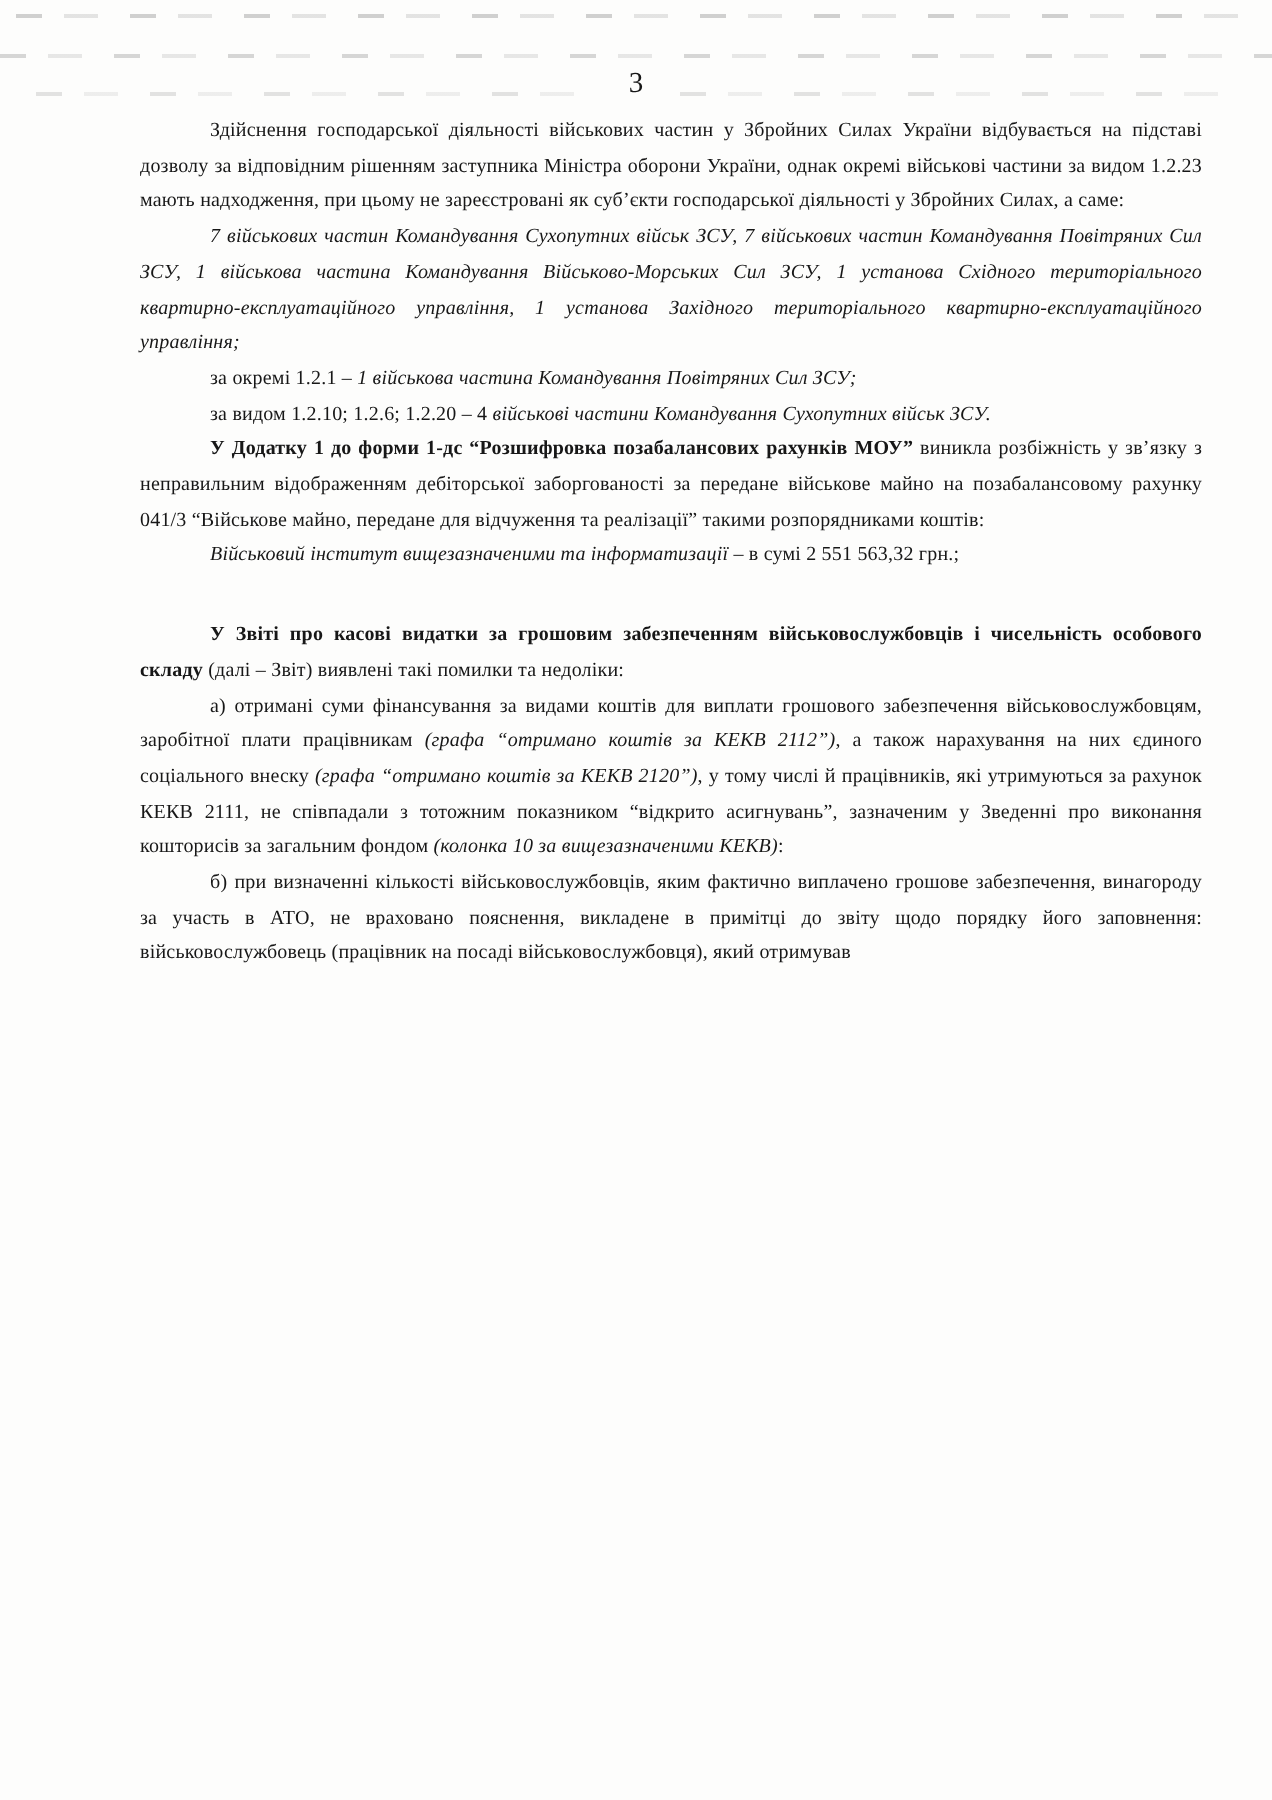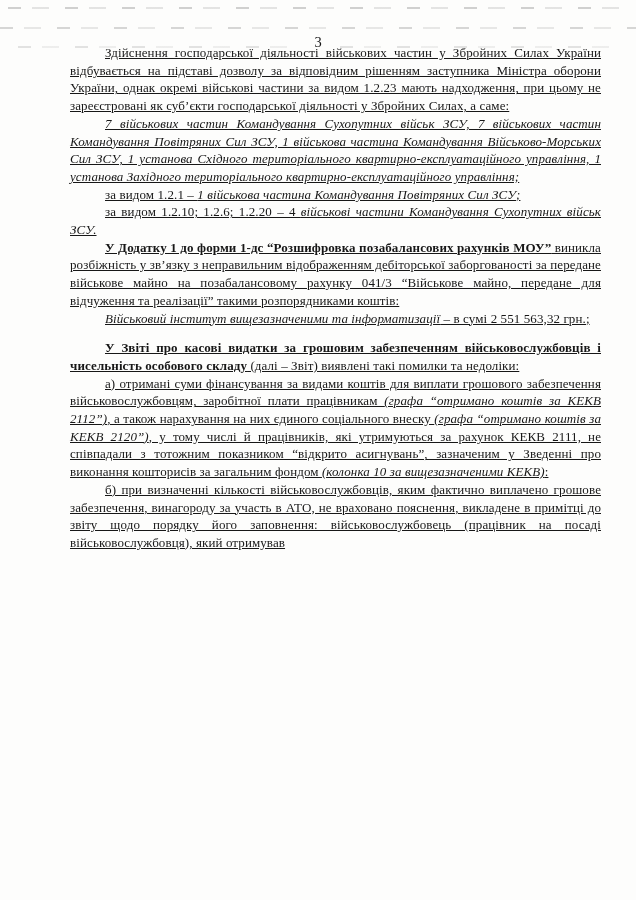--- a/index.html
+++ b/index.html
@@ -35,56 +35,55 @@
     position: absolute;
     top: 34px;
     left: 0;
     width: 100%;
     text-align: center;
     font-size: 14.5px;
     line-height: 17px;
   }
   .content {
     position: absolute;
-    top: 44px;
+    top: 57px;
     left: 70px;
     width: 531px;
-    font-size: 13px;
+    font-size: 10px;
     line-height: 17.7px;
     text-align: justify;
     letter-spacing: 0.1px;
-    text-decoration: underline;
   }
   .content p.para {
     margin: 0;
     padding: 0;
     text-indent: 35px;
   }
   .content p.para.gap-before {
-    margin-top: 12px;
+    margin-top: 22px;
   }
   .seg-normal { font-style: normal; font-weight: normal; }
   .seg-italic { font-style: italic; font-weight: normal; }
   .seg-bold   { font-style: normal; font-weight: bold; }
 </style>
 </head>
 <body>
 
 <div class="page">
   <div class="scan-artifact artifact-1"></div>
   <div class="scan-artifact artifact-2"></div>
   <div class="scan-artifact artifact-3"></div>
   <div class="scan-artifact artifact-4"></div>
 
   <div class="page-number">3</div>
 
   <div class="content">
       <p class="para"><span class="seg-normal">Здійснення господарської діяльності військових частин у Збройних Силах України відбувається на підставі дозволу за відповідним рішенням заступника Міністра оборони України, однак окремі військові частини за видом 1.2.23 мають надходження, при цьому не зареєстровані як суб’єкти господарської діяльності у Збройних Силах, а саме:</span></p>
       <p class="para"><span class="seg-italic">7 військових частин Командування Сухопутних військ ЗСУ, 7 військових частин Командування Повітряних Сил ЗСУ, 1 військова частина Командування Військово-Морських Сил ЗСУ, 1 установа Східного територіального квартирно-експлуатаційного управління, 1 установа Західного територіального квартирно-експлуатаційного управління;</span></p>
-      <p class="para"><span class="seg-normal">за видом 1.2.1 – </span><span class="seg-italic">1 військова частина Командування Повітряних Сил ЗСУ;</span></p>
+      <p class="para"><span class="seg-normal">за окремі 1.2.1 – </span><span class="seg-italic">1 військова частина Командування Повітряних Сил ЗСУ;</span></p>
       <p class="para"><span class="seg-normal">за видом 1.2.10; 1.2.6; 1.2.20 – 4 </span><span class="seg-italic">військові частини Командування Сухопутних військ ЗСУ.</span></p>
       <p class="para"><span class="seg-bold">У Додатку 1 до форми 1-дс “Розшифровка позабалансових рахунків МОУ”</span><span class="seg-normal"> виникла розбіжність у зв’язку з неправильним відображенням дебіторської заборгованості за передане військове майно на позабалансовому рахунку 041/3 “Військове майно, передане для відчуження та реалізації” такими розпорядниками коштів:</span></p>
       <p class="para"><span class="seg-italic">Військовий інститут вищезазначеними та інформатизації</span><span class="seg-normal"> – в сумі 2 551 563,32 грн.;</span></p>
       <p class="para gap-before"><span class="seg-bold">У Звіті про касові видатки за грошовим забезпеченням військовослужбовців і чисельність особового складу</span><span class="seg-normal"> (далі – Звіт) виявлені такі помилки та недоліки:</span></p>
       <p class="para"><span class="seg-normal">а) отримані суми фінансування за видами коштів для виплати грошового забезпечення військовослужбовцям, заробітної плати працівникам </span><span class="seg-italic">(графа “отримано коштів за КЕКВ 2112”)</span><span class="seg-normal">, а також нарахування на них єдиного соціального внеску </span><span class="seg-italic">(графа “отримано коштів за КЕКВ 2120”)</span><span class="seg-normal">, у тому числі й працівників, які утримуються за рахунок КЕКВ 2111, не співпадали з тотожним показником “відкрито асигнувань”, зазначеним у Зведенні про виконання кошторисів за загальним фондом </span><span class="seg-italic">(колонка 10 за вищезазначеними КЕКВ)</span><span class="seg-normal">:</span></p>
       <p class="para"><span class="seg-normal">б) при визначенні кількості військовослужбовців, яким фактично виплачено грошове забезпечення, винагороду за участь в АТО, не враховано пояснення, викладене в примітці до звіту щодо порядку його заповнення: військовослужбовець (працівник на посаді військовослужбовця), який отримував</span></p>
     </div>
 </div>
 
 </body></html>

